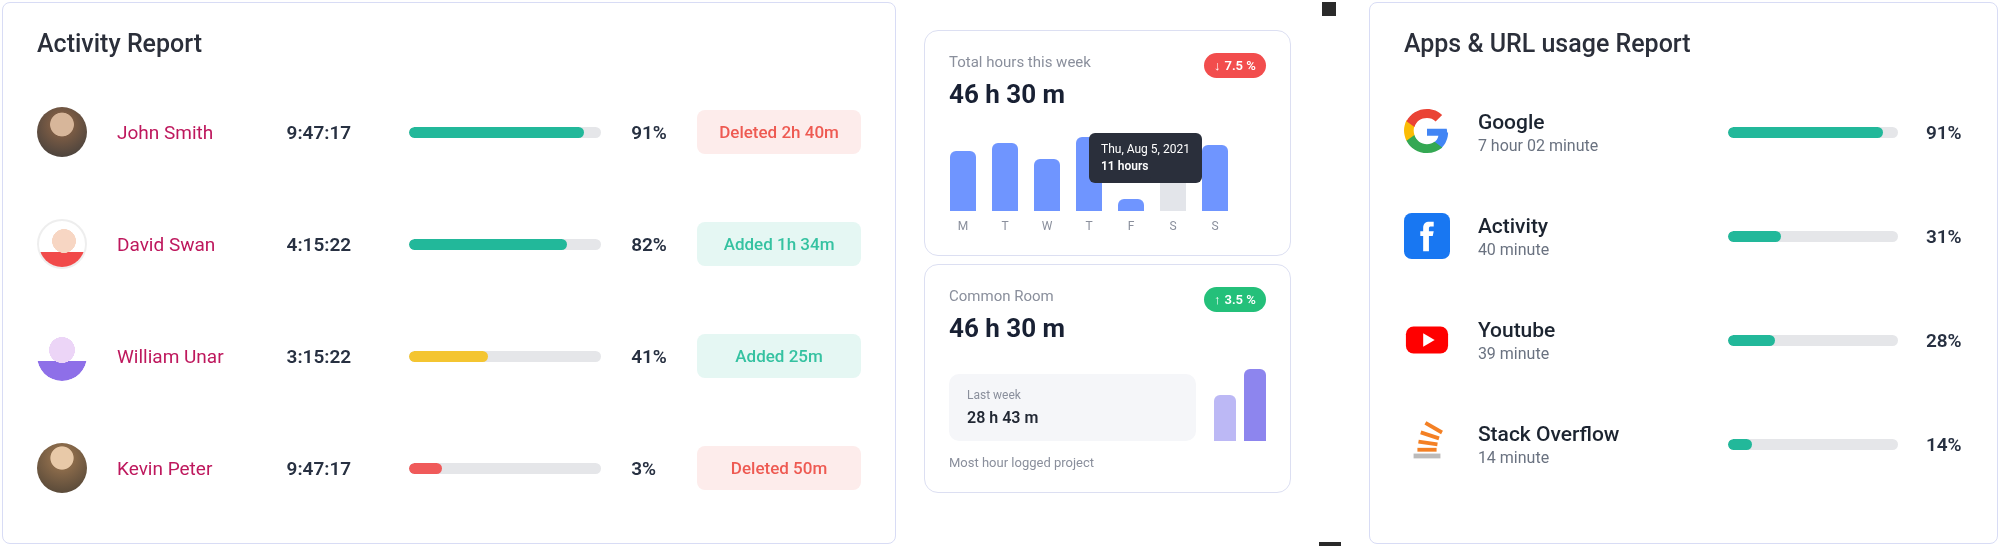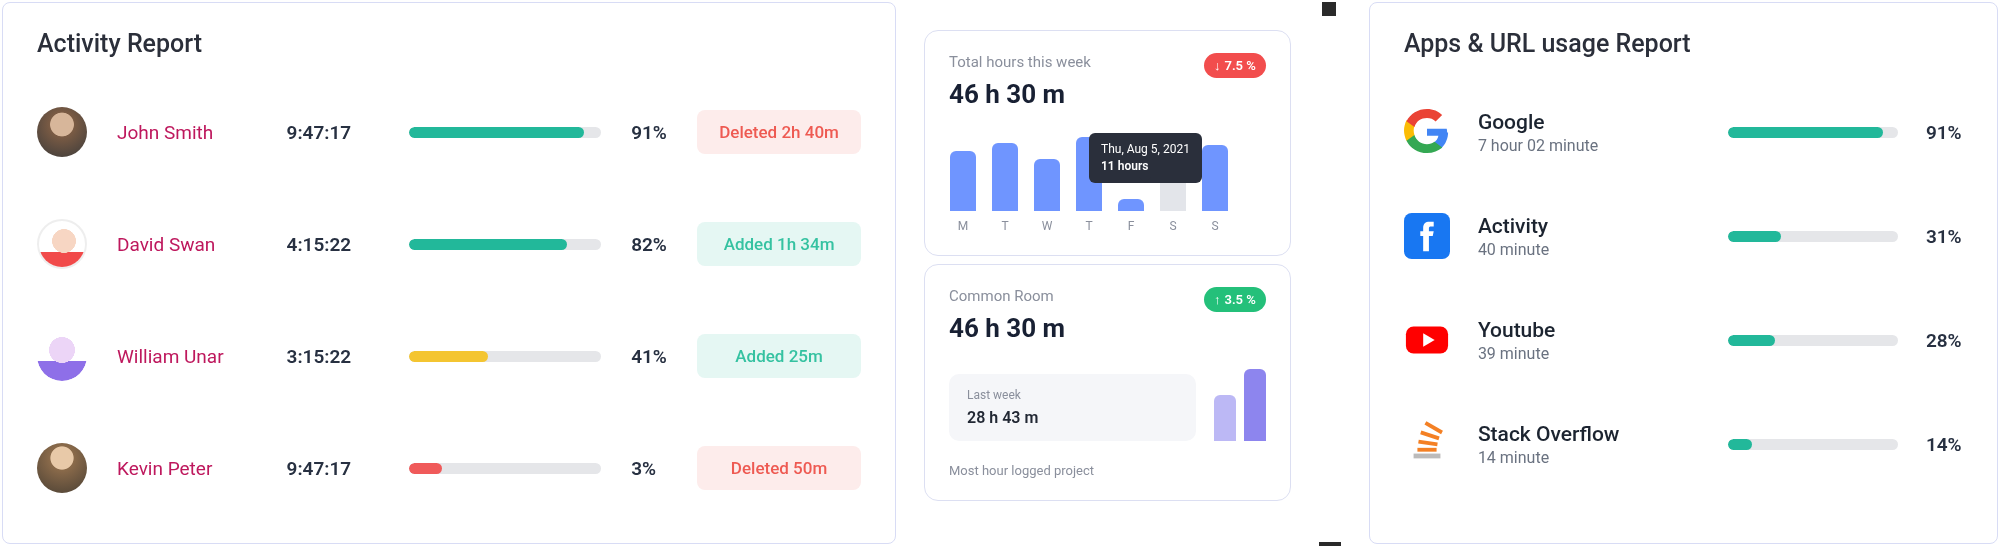--- a/index.html
+++ b/index.html
@@ -77,21 +77,21 @@
   .mc-foot-card {
     margin-top:26px; display:flex; gap:18px; align-items:flex-end;
   }
   .lastweek-box {
     background:#f5f6f9; border-radius:10px; padding:14px 18px; flex:1;
   }
   .lastweek-box .lw-label { font-size:12px; color:#8a8f9c; }
   .lastweek-box .lw-val   { font-size:16px; color:#222834; font-weight:600; margin-top:6px; }
   .two-bars { display:flex; gap:8px; align-items:flex-end; height:72px; }
   .two-bars div { width:22px; border-radius:6px 6px 0 0; }
-  .mc-note { font-size:13px; color:#8a8f9c; margin-top:22px; }
+  .mc-note { font-size:13px; color:#8a8f9c; margin-top:14px; }
 
   
   .divider {
     width: 22px; height: 546px; position:relative; flex-shrink:0;
   }
   .divider::before {
     content:""; position:absolute; left:3px; top:0; width:14px; height:14px; background:#2a2a2a;
   }
   .divider::after {
     content:""; position:absolute; left:0; top:540px; width:22px; height:6px; background:#2a2a2a;

